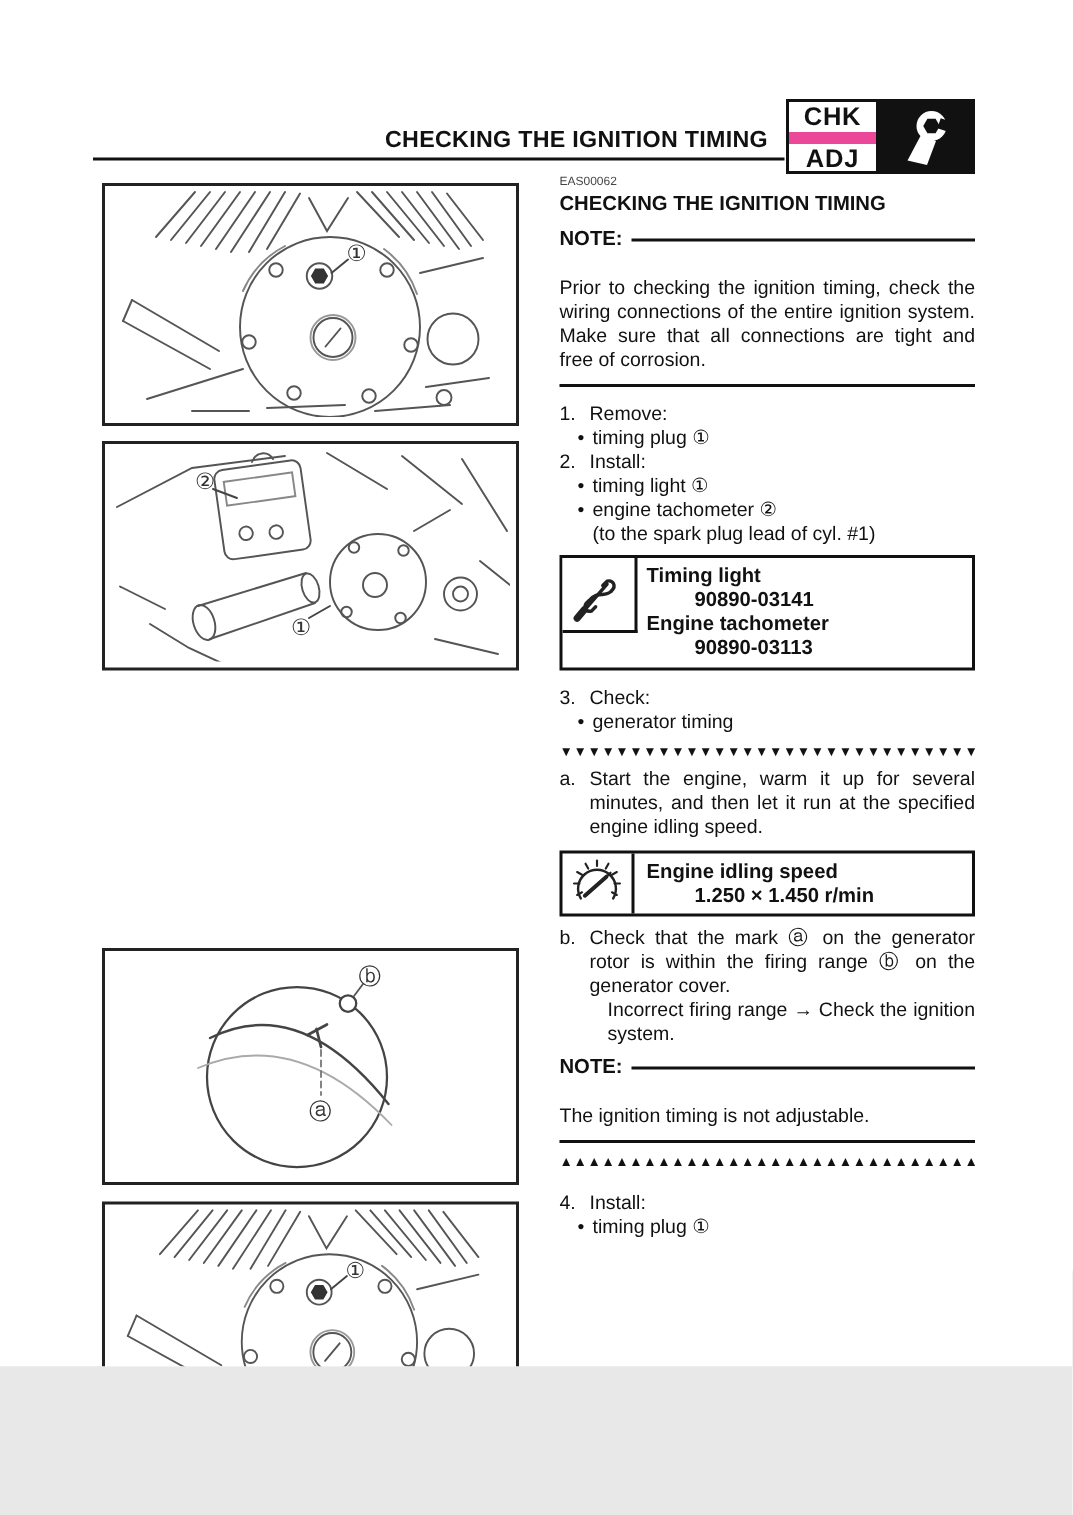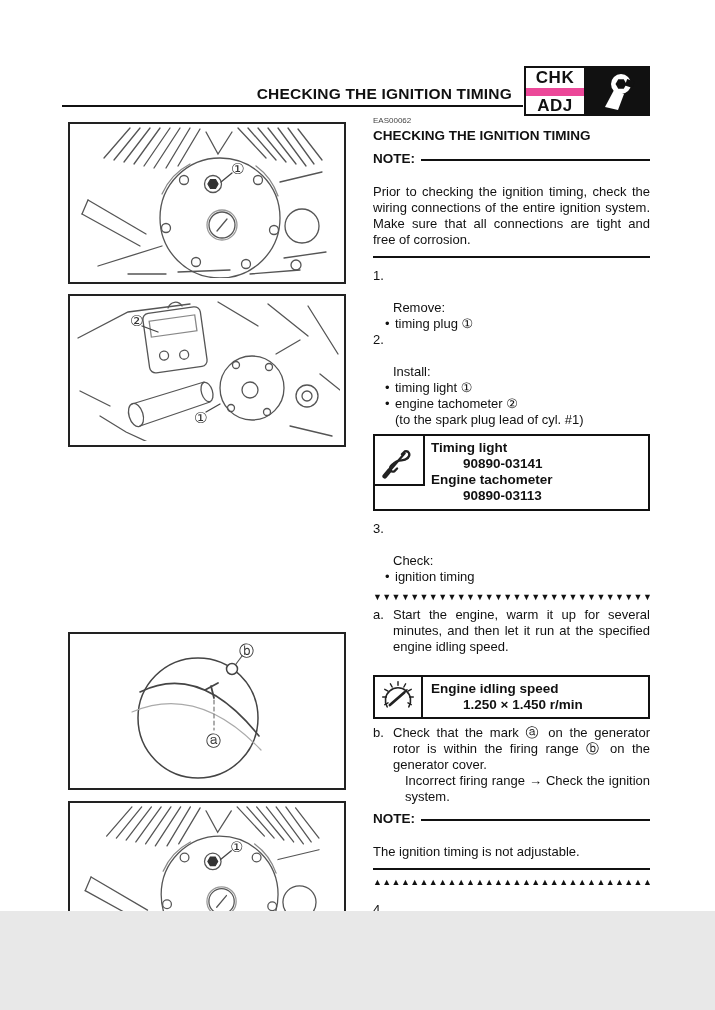--- a/index.html
+++ b/index.html
@@ -30,37 +30,37 @@
   
   .col{position:absolute;left:373px;top:116px;width:277px;font-size:13px;line-height:16px;}
   .code{font-size:8px;line-height:9px;color:#444;}
   .sec-title{font-size:13.5px;font-weight:bold;margin-top:3px;}
   .note-row{display:flex;margin-top:7px;font-size:13.5px;font-weight:bold;}
   .note-rule{flex:1;border-top:2px solid #111;margin-top:8px;margin-left:6px;}
   .para{text-align:justify;margin-top:17px;}
   .hr{border-top:2px solid #111;margin-top:8px;}
   .step{display:flex;}
   .step-num{width:20px;flex:none;}
-  .step-label{flex:1;margin-top:32px;}
+  .step-label{flex:1;}
   .bullet-line{display:flex;padding-left:12px;}
   .bullet{width:10px;flex:none;}
   .paren{padding-left:22px;}
   .tri{font-size:9px;line-height:12px;letter-spacing:.4px;margin-top:6px;white-space:nowrap;
        overflow:hidden;color:#111;}
   .sub{display:flex;margin-top:4px;}
   .sub-num{width:20px;flex:none;}
   .sub-text{flex:1;text-align:justify;}
   .sub-cont{margin-left:32px;text-align:justify;}
   .specbox{border:2px solid #111;margin-top:6px;position:relative;min-height:66px;}
   .specbox .icon-cell{position:absolute;left:0;top:0;width:48px;height:48px;
     border-right:2px solid #111;border-bottom:2px solid #111;
     display:flex;align-items:center;justify-content:center;background:#fff;}
   .specbox .lines{margin-left:56px;padding:4px 4px 5px 0;font-weight:bold;font-size:13.5px;}
   .indent1{padding-left:32px;}
-  .idlebox{border:2px solid #111;margin-top:20px;display:flex;align-items:stretch;}
+  .idlebox{border:2px solid #111;margin-top:8px;display:flex;align-items:stretch;}
   .idlebox .icon-cell2{width:46px;flex:none;border-right:2px solid #111;
     display:flex;align-items:center;justify-content:center;}
   .idlebox .lines{flex:1;padding:4px 2px 4px 8px;font-weight:bold;font-size:13.5px;}
   .mtA{margin-top:10px;}
   .mtB{margin-top:6px;}
   .mtC{margin-top:14px;}
 
   
   .footer{position:absolute;left:0;right:0;top:960px;text-align:center;
     font-size:15px;font-weight:bold;letter-spacing:.3px;text-decoration:underline;}
@@ -281,21 +281,21 @@
         <div class="indent1">90890-03113</div>
       </div>
     </div>
 
     <div class="step mtA">
       <span class="step-num">3.</span>
       <span class="step-label">Check:</span>
     </div>
     <div class="bullet-line">
       <span class="bullet">•</span>
-      <span>ignition timing</span>
+      <span>generator timing</span>
     </div>
 
     <div class="tri">▼▼▼▼▼▼▼▼▼▼▼▼▼▼▼▼▼▼▼▼▼▼▼▼▼▼▼▼▼▼▼</div>
 
     <div class="sub">
       <span class="sub-num">a.</span>
       <span class="sub-text">Start the engine, warm it up for several minutes, and then let it run at the specified engine idling speed.</span>
     </div>
 
     <div class="idlebox">

